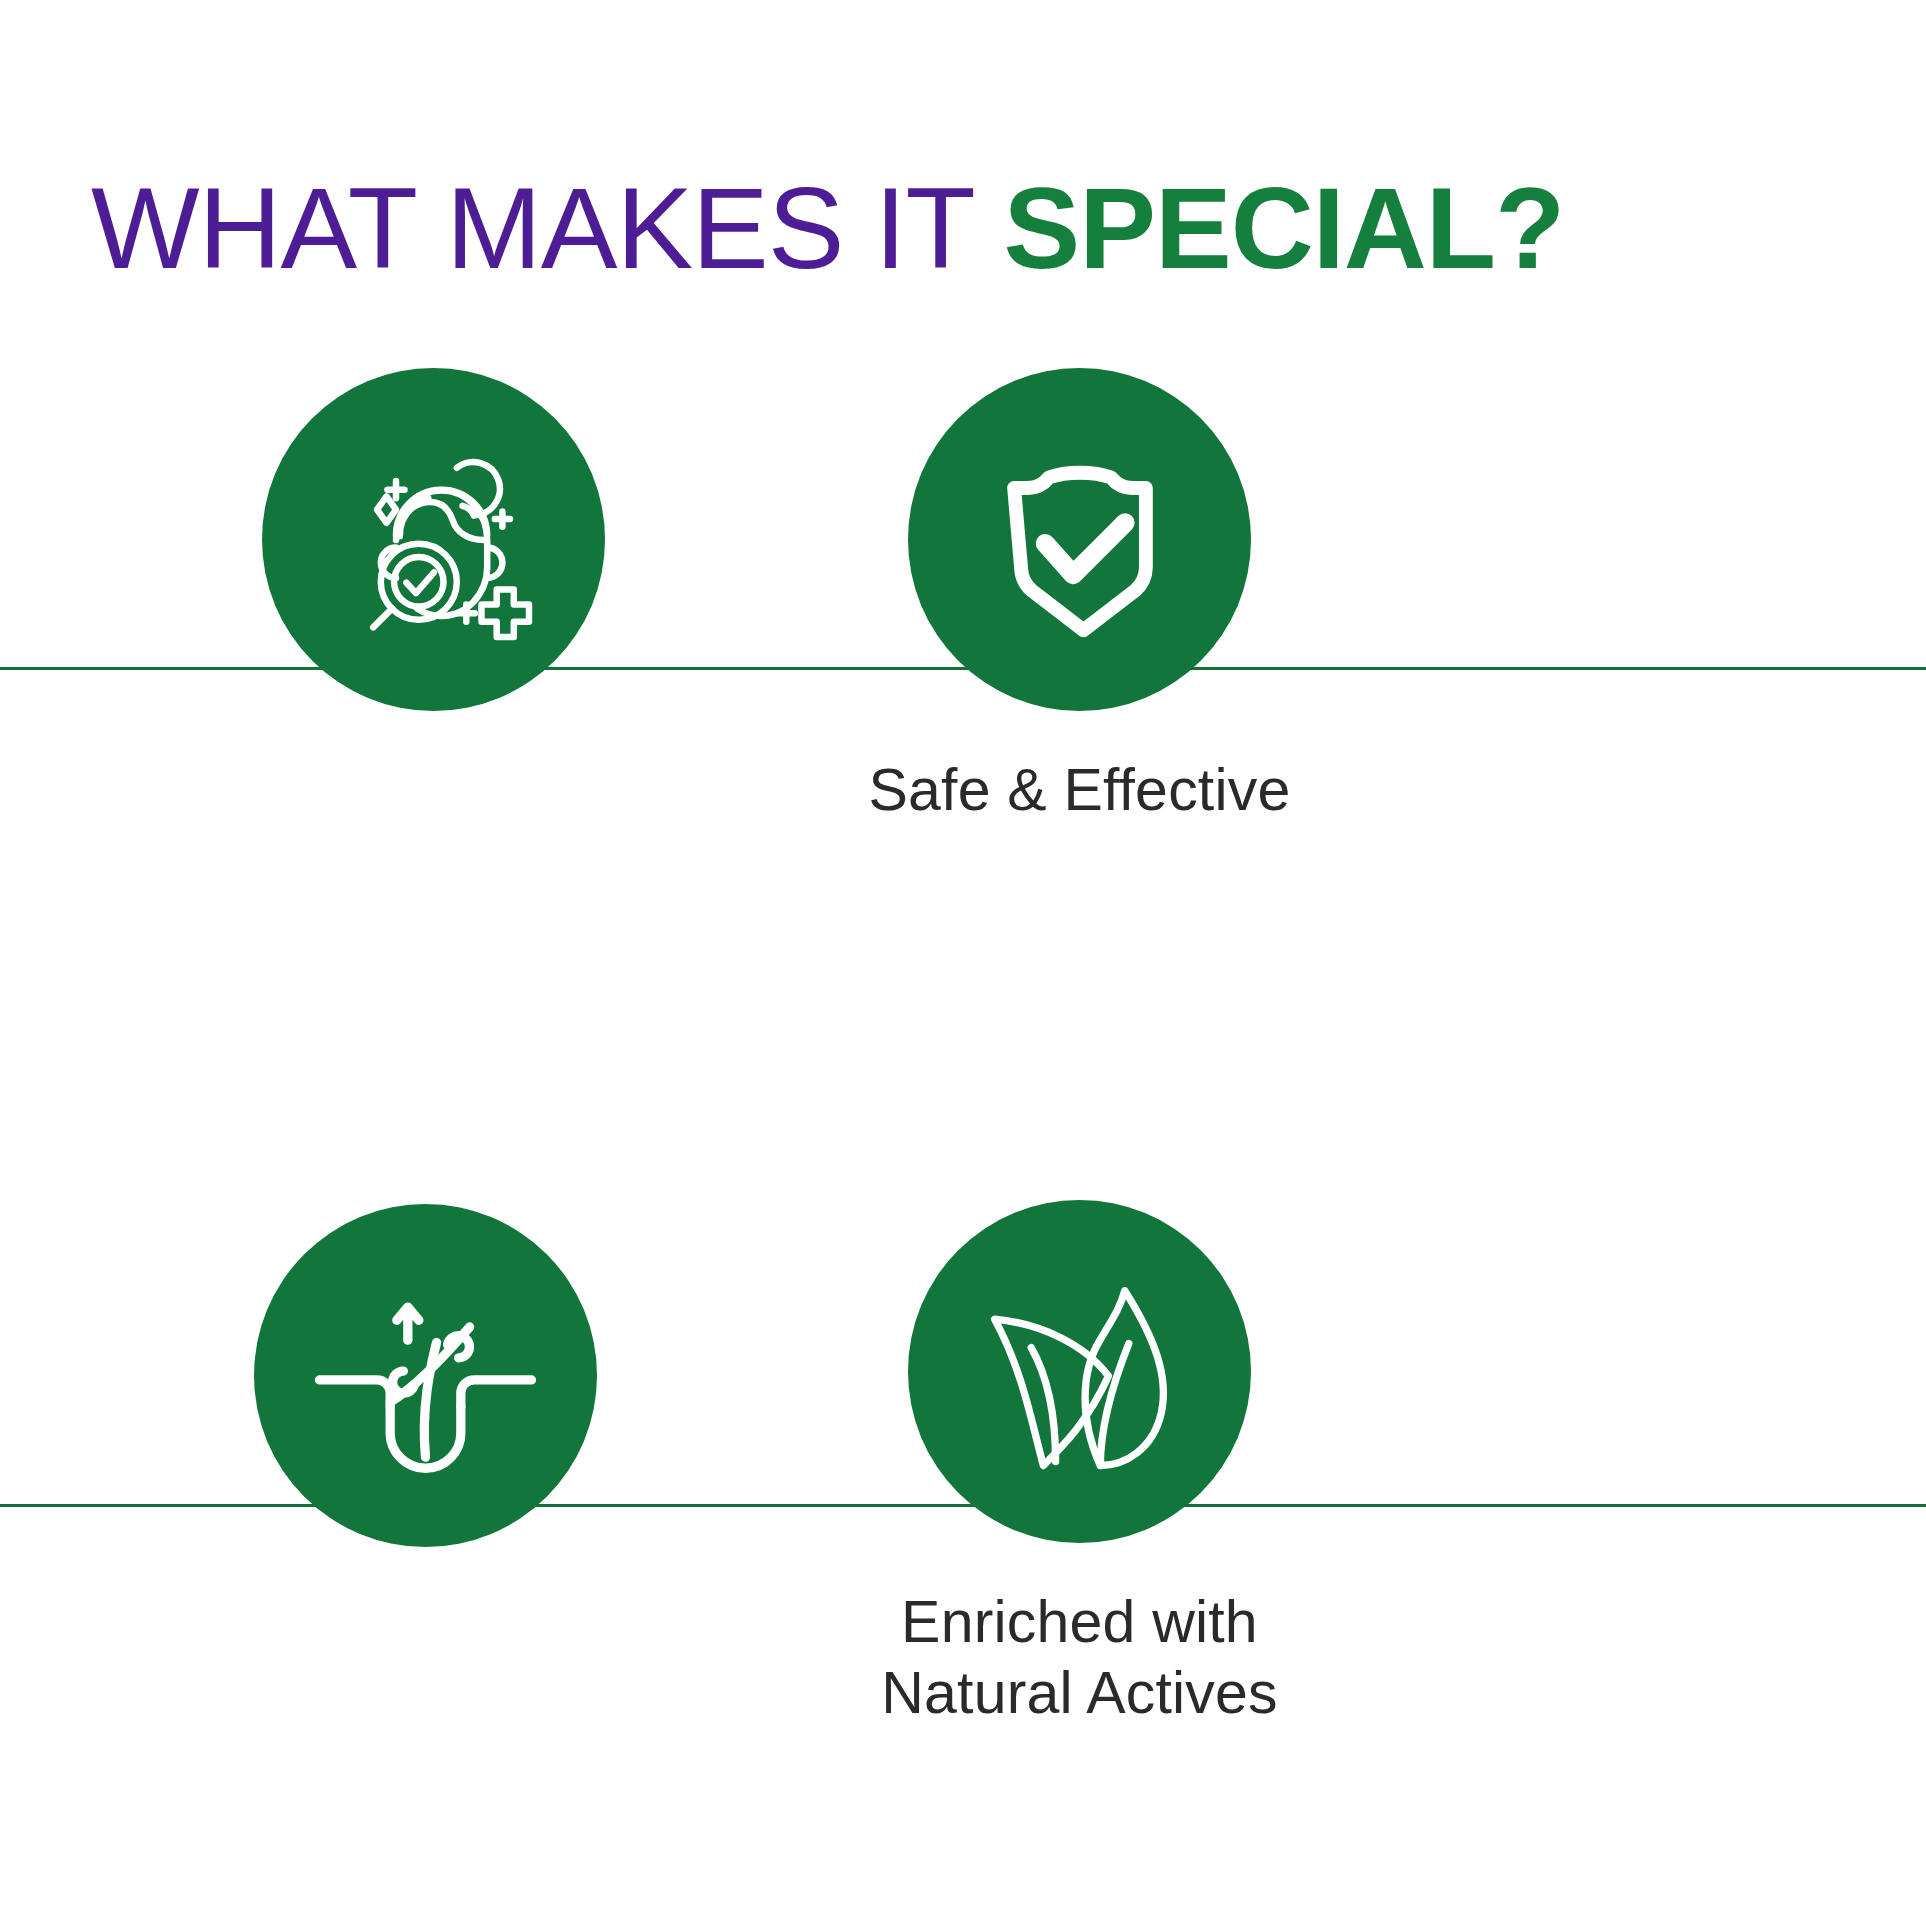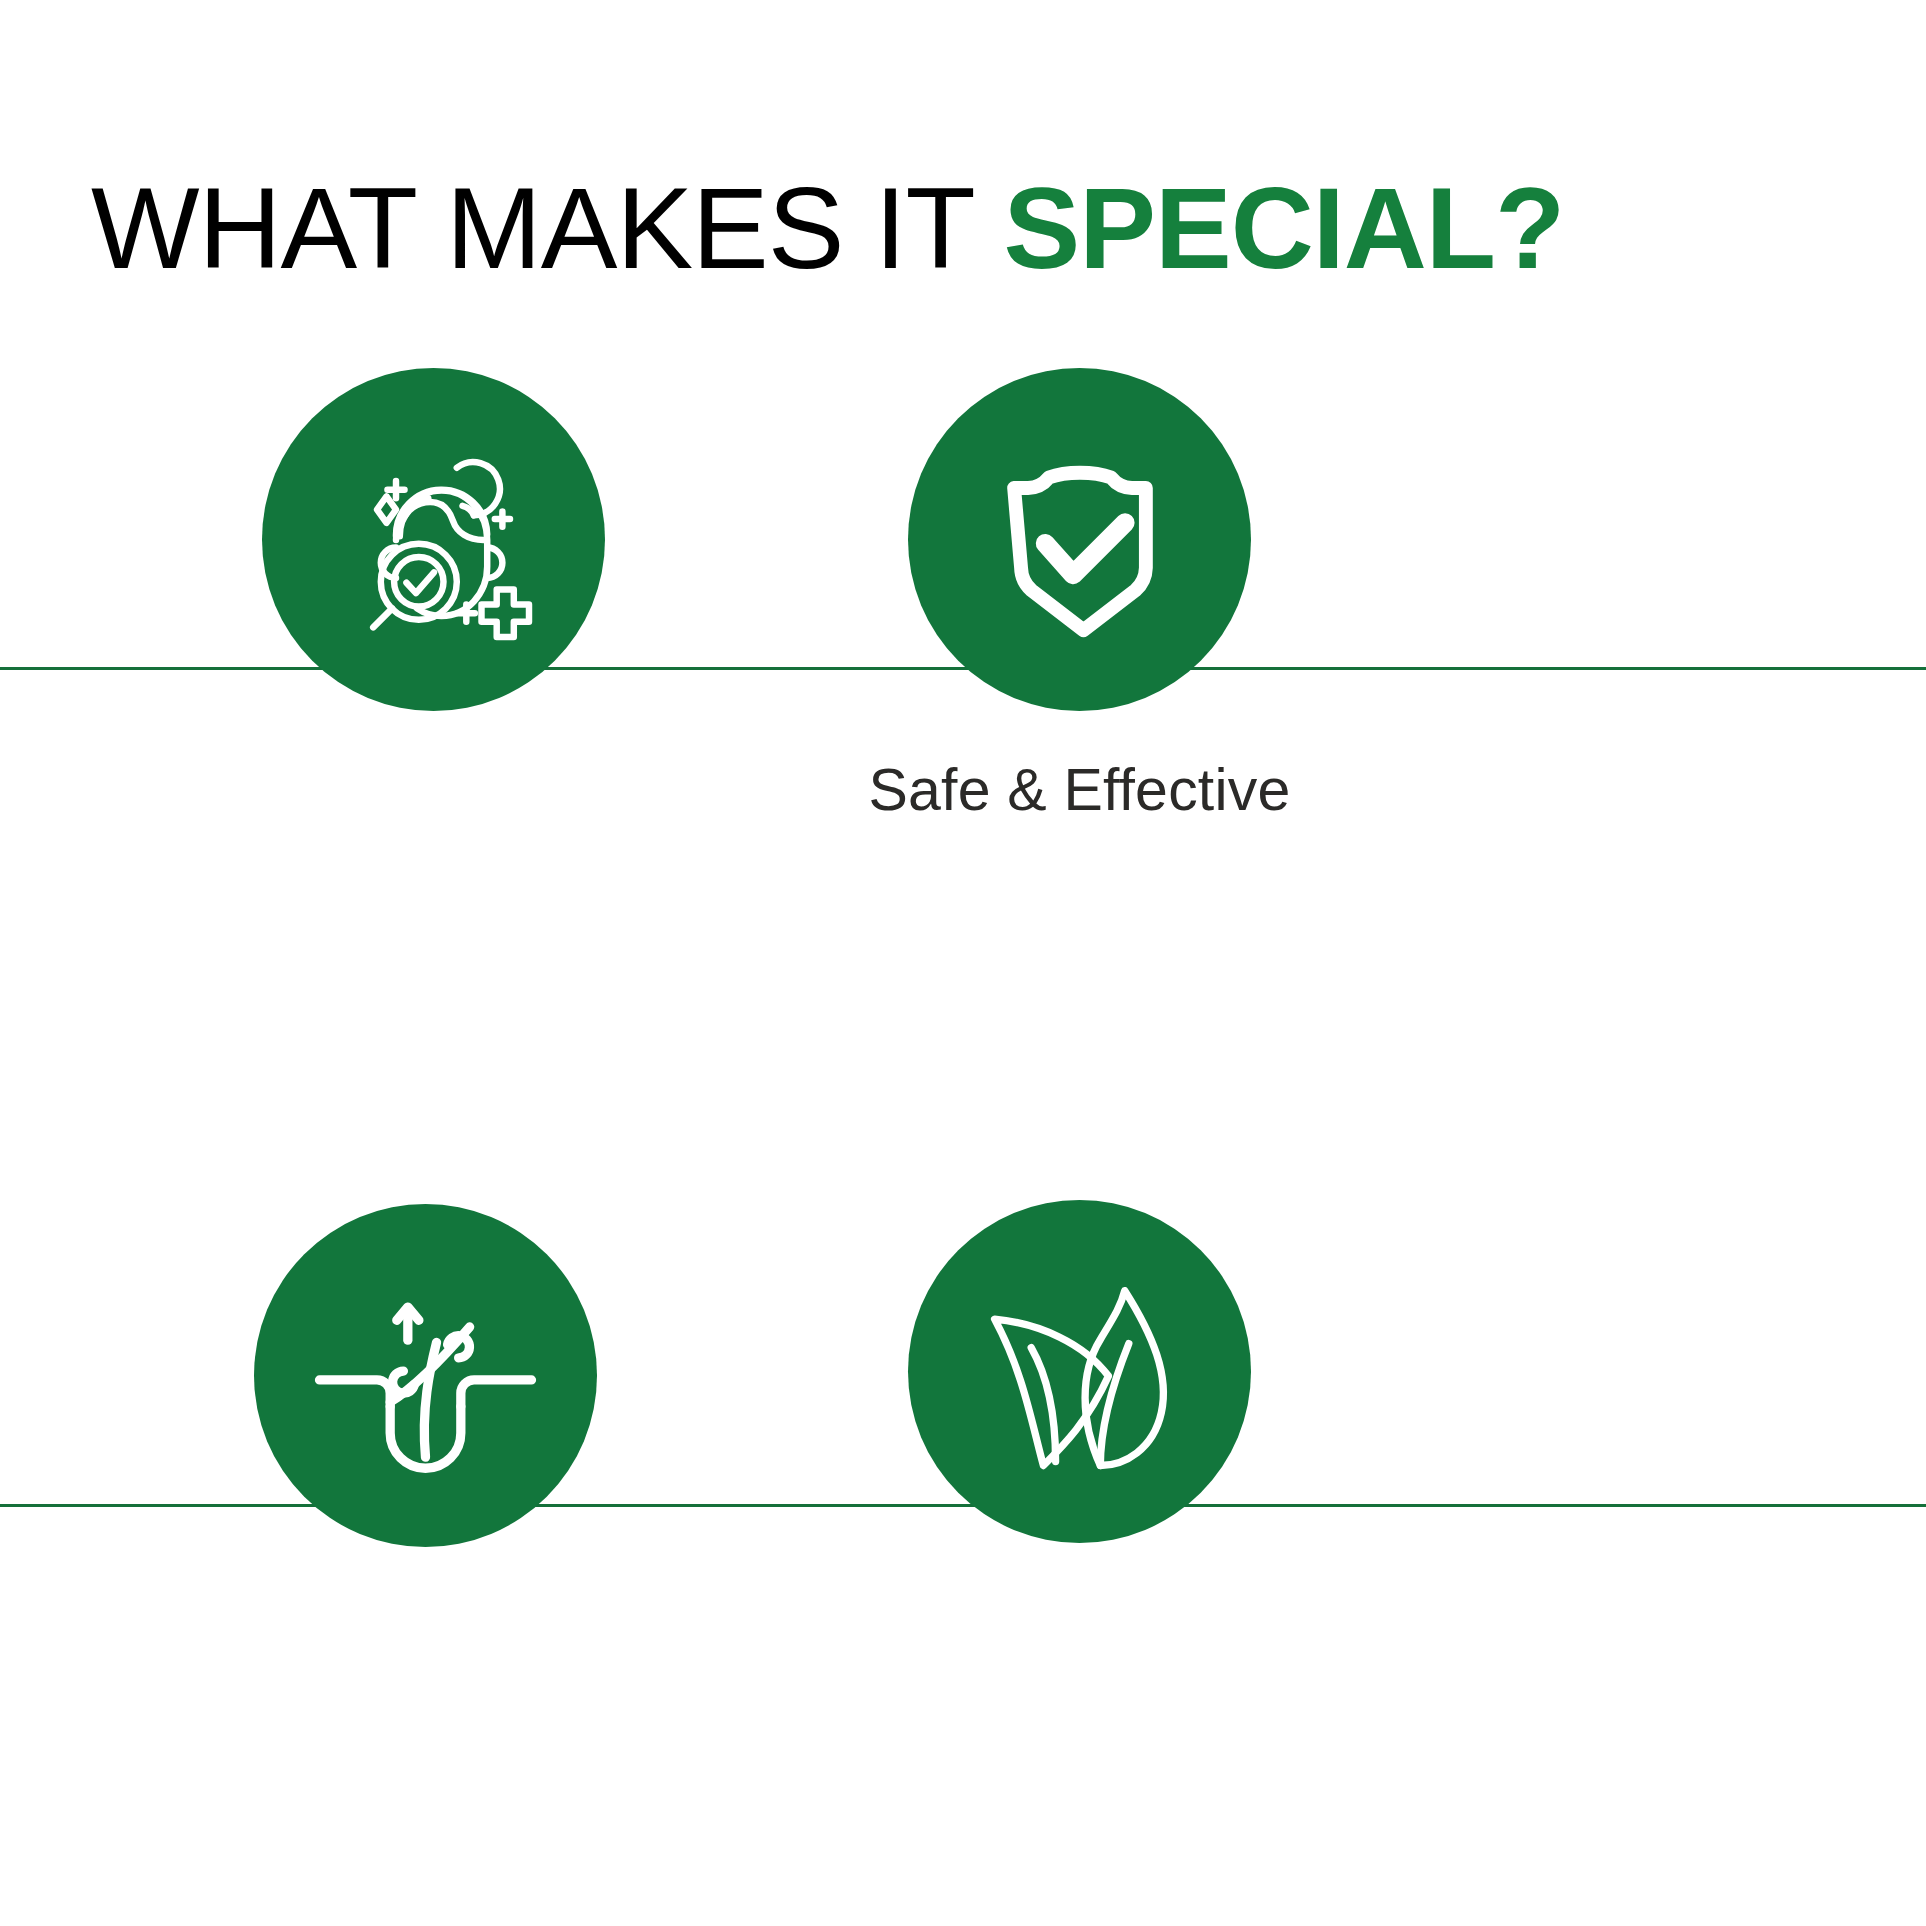--- a/index.html
+++ b/index.html
@@ -23,21 +23,21 @@
     top: 87px;
     width: 1782px;
     height: 129px;
     white-space: nowrap;
     font-size: 115px;
     line-height: 129px;
     letter-spacing: -1px;
   }
   #headline .hl-light {
     font-weight: 300;
-    color: #000000;
+    color: #4c1d95;
   }
   #headline .hl-strong {
     font-weight: 700;
     color: #15803d;
   }
 
   
   .rule {
     position: absolute;
     left: 0;
@@ -184,14 +184,18 @@
         <path d="M18 34 c22 2 44 12 56 28 c-10 22 -22 34 -32 44 c-6 -22 -10 -46 -24 -72 z"></path>
 
         <path d="M36 48 c8 14 12 34 12 56"></path>
 
         <path d="M82 20 c14 22 22 42 18 60 c-4 18 -18 26 -30 26 c-10 -22 -10 -46 0 -62 c6 -10 10 -16 12 -24 z"></path>
 
         <path d="M84 46 c-8 20 -14 42 -14 60"></path>
       </svg>
     </span>
   </div>
+  <div class="caption">
+    <span class="cap-line">Enriched with</span>
+    <span class="cap-line">Natural Actives</span>
+  </div>
 </div>
 
 
 </body></html>

